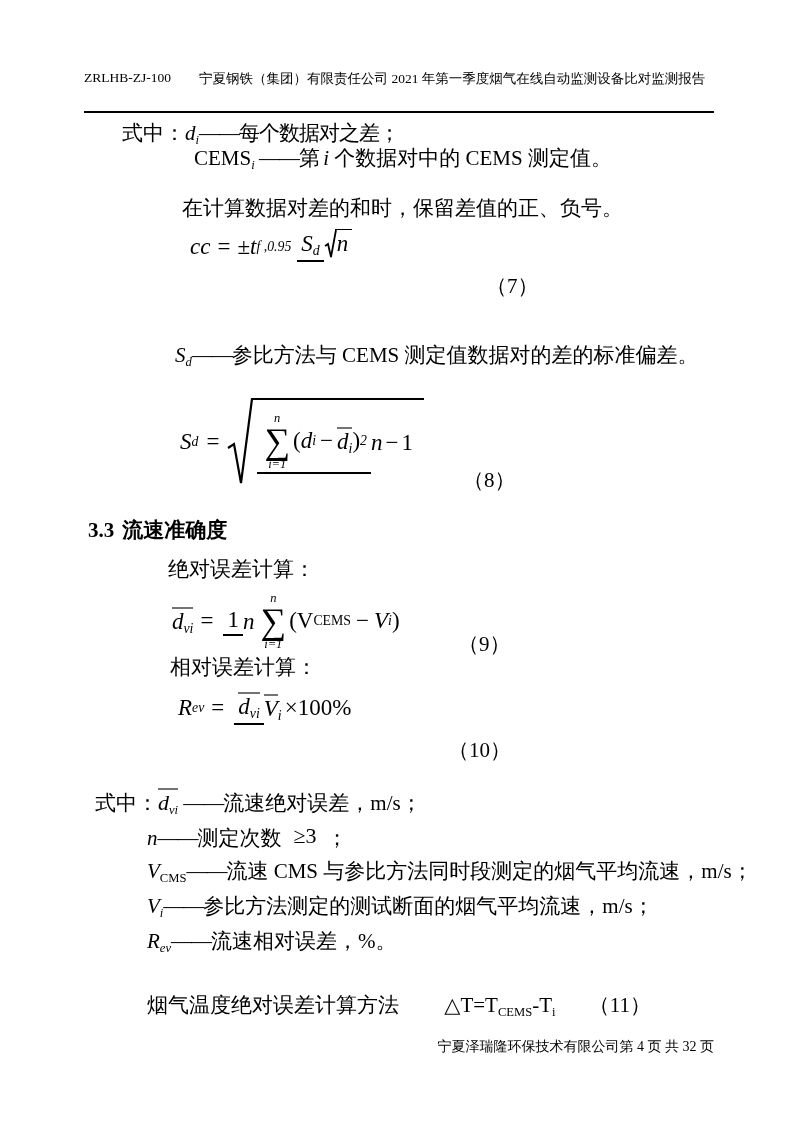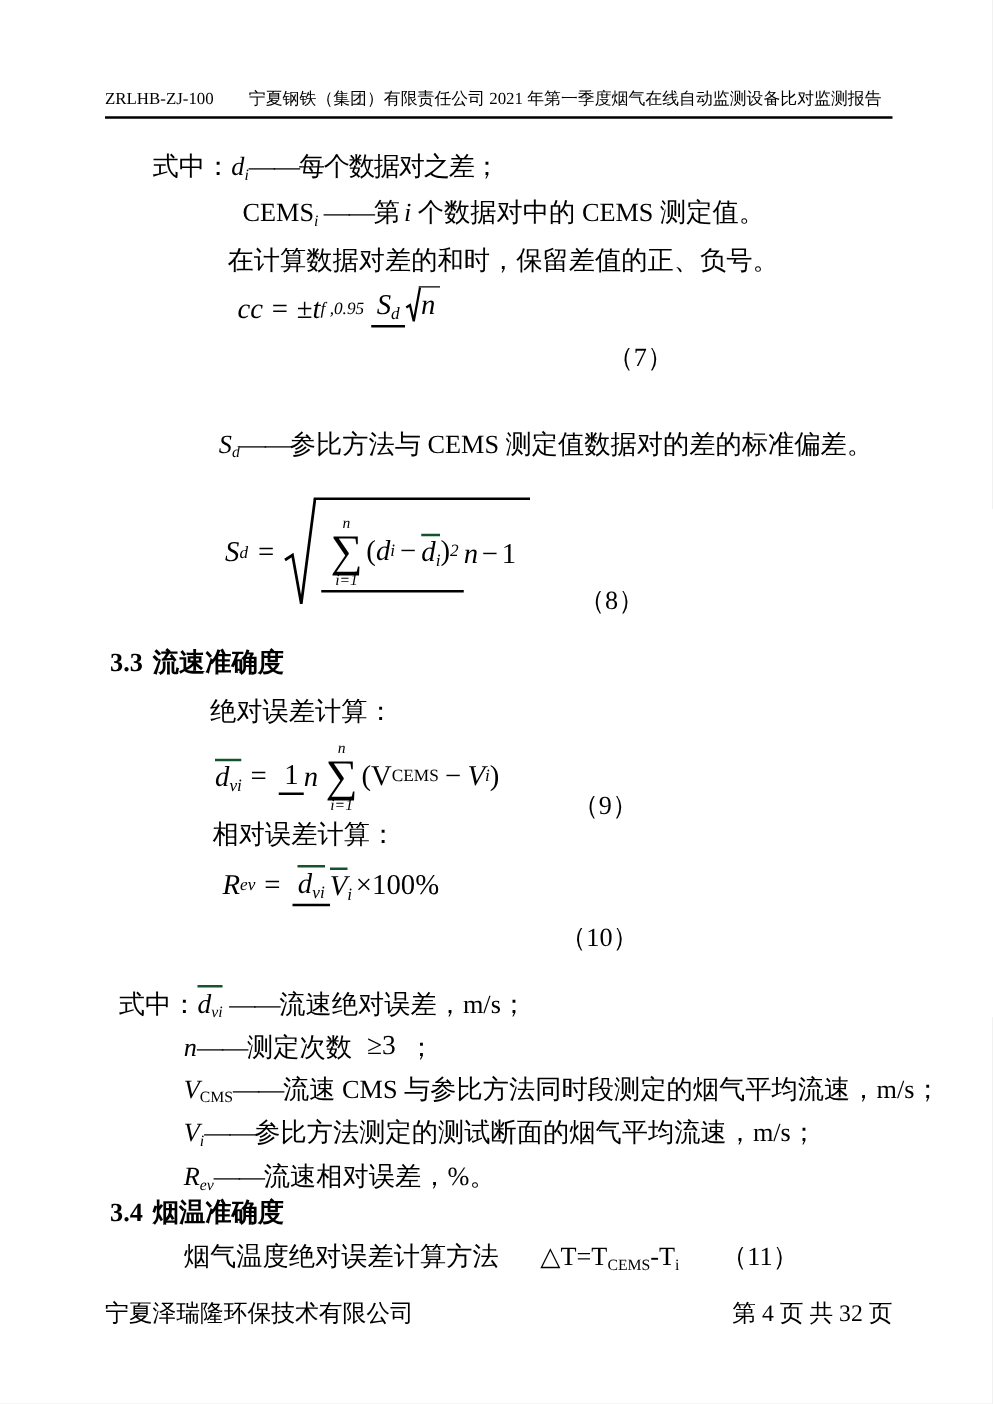--- a/index.html
+++ b/index.html
@@ -8,33 +8,33 @@
     font-family:"Liberation Serif","DejaVu Serif",serif;color:#000;
     margin:0 auto;overflow:hidden;
   }
   .abs{position:absolute;}
   .bt{font-size:21px;line-height:1.25;white-space:nowrap;}
   .it{font-style:italic;}
   .up{font-style:normal;}
   .sb{font-size:0.60em;vertical-align:-0.3em;}
   .sp{font-size:0.60em;vertical-align:0.55em;}
   
-  .header{left:84px;top:70px;width:630px;display:flex;gap:28px;align-items:center;
-          border-bottom:2.5px solid #000;padding-bottom:5px;font-size:13.5px;white-space:nowrap;}
+  .header{left:84px;top:70px;width:630px;display:flex;gap:28px;align-items:flex-start;
+          border-bottom:2.5px solid #000;padding-bottom:23px;font-size:13.5px;white-space:nowrap;}
   
-  .footer{left:84px;top:1038px;width:630px;display:flex;justify-content:space-between;font-size:19px;}
+  .footer{left:84px;top:1038px;width:630px;display:flex;justify-content:flex-end;font-size:14px;}
   
   .formula{display:flex;align-items:center;font-size:23px;font-style:italic;white-space:nowrap;}
   .frac{display:inline-flex;flex-direction:row;align-items:center;line-height:1.15;margin:0 3px;}
   .frac>.num{border-bottom:2px solid #000;padding:0 4px 1px;}
   .frac>.den{padding-top:1px;}
   .sum{display:inline-flex;flex-direction:column;align-items:center;line-height:1;margin:0 3px;}
   .sum .lim{font-size:12.5px;line-height:1.05;}
   .sum .sg{font-size:36px;line-height:0.9;font-style:normal;}
-  .ovl{display:inline-block;border-top:2px solid #14532d;padding-top:1px;line-height:1.05;}
+  .ovl{display:inline-block;border-top:2px solid #737373;padding-top:1px;line-height:1.05;}
   .root{display:inline-flex;align-items:flex-start;}
   .root svg{flex:none;}
   .cand{border-top:2px solid #000;padding:2px 8px 0 3px;margin-left:-2px;}
   .fnum{font-size:21px;font-style:normal;}
   .sec{font-size:21px;font-weight:700;white-space:nowrap;}
   .sec .t{font-family:"Liberation Sans","DejaVu Sans",sans-serif;margin-left:8px;}
   .ge{position:relative;top:-2px;font-size:22px;}
   .dash{letter-spacing:-1px;}
 </style>
 </head>
@@ -44,21 +44,21 @@
 
   <div class="abs header">
     <span>ZRLHB-ZJ-100</span>
     <span>宁夏钢铁（集团）有限责任公司 2021 年第一季度烟气在线自动监测设备比对监测报告</span>
   </div>
 
   <div class="abs bt" style="left:122px;top:120px;">
     <span>式中：</span><span class="it">d</span><span class="it sb">i</span><span class="dash">——每个数据对之差；</span>
   </div>
 
-  <div class="abs bt" style="left:194px;top:157px;font-family:Liberation Serif, serif;">
+  <div class="abs bt" style="left:194px;top:145px;font-family:Liberation Serif, serif;">
     <span class="up">CEMS</span><span class="it sb">i</span><span class="dash"> ——第 </span><span class="it">i</span><span> 个数据对中的 CEMS 测定值。</span>
   </div>
 
   <div class="abs bt" style="left:182px;top:195px;">
     <span>在计算数据对差的和时，保留差值的正、负号。</span>
   </div>
 
   <div class="abs formula" style="left:190px;top:228px;">
     <span>cc</span>
     <span class="up" style="margin:0 7px;">=</span>
@@ -165,27 +165,24 @@
   <div class="abs bt" style="left:147px;top:858px;">
     <span class="it">V</span><span class="up sb">CMS</span><span class="dash">——</span><span>流速 CMS 与参比方法同时段测定的烟气平均流速，m/s；</span>
   </div>
   <div class="abs bt" style="left:147px;top:893px;">
     <span class="it">V</span><span class="it sb">i</span><span class="dash">——</span><span>参比方法测定的测试断面的烟气平均流速，m/s；</span>
   </div>
   <div class="abs bt" style="left:147px;top:928px;">
     <span class="it">R</span><span class="it sb">ev</span><span class="dash">——</span><span>流速相对误差，%。</span>
   </div>
 
-  <div class="abs sec" style="left:88px;top:956px;">
-    <span>3.4</span><span class="t">烟温准确度</span>
-  </div>
 
   <div class="abs bt" style="left:147px;top:992px;">
     <span>烟气温度绝对误差计算方法</span>
-    <span style="margin-left:28px;"><span>△T=T</span><span class="sb">CEMS</span><span>-T</span><span class="sb">i</span></span>
+    <span style="margin-left:40px;"><span>△T=T</span><span class="sb">CEMS</span><span>-T</span><span class="sb">i</span></span>
     <span style="margin-left:28px;">（11）</span>
   </div>
 
   <div class="abs footer">
     <span>宁夏泽瑞隆环保技术有限公司</span>
     <span>第 4 页 共 32 页</span>
   </div>
 
 </div>
 

